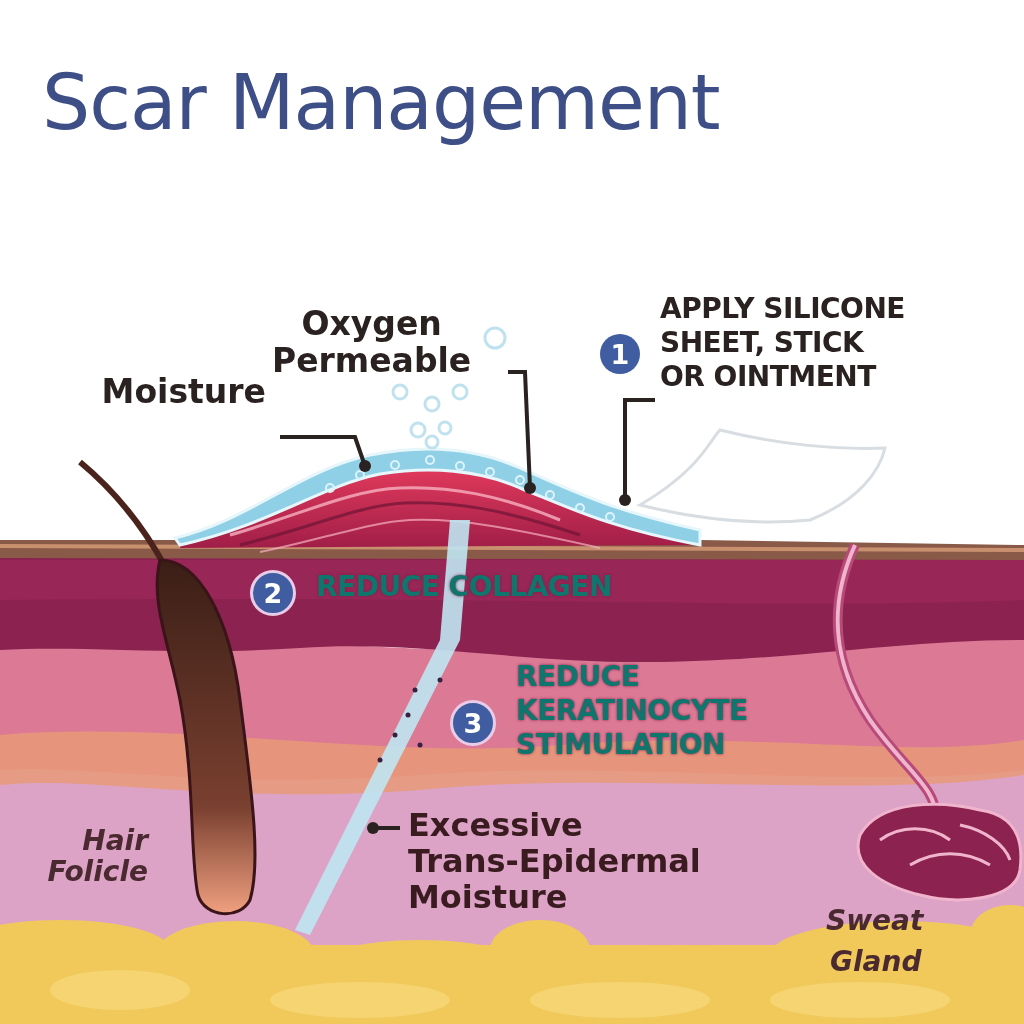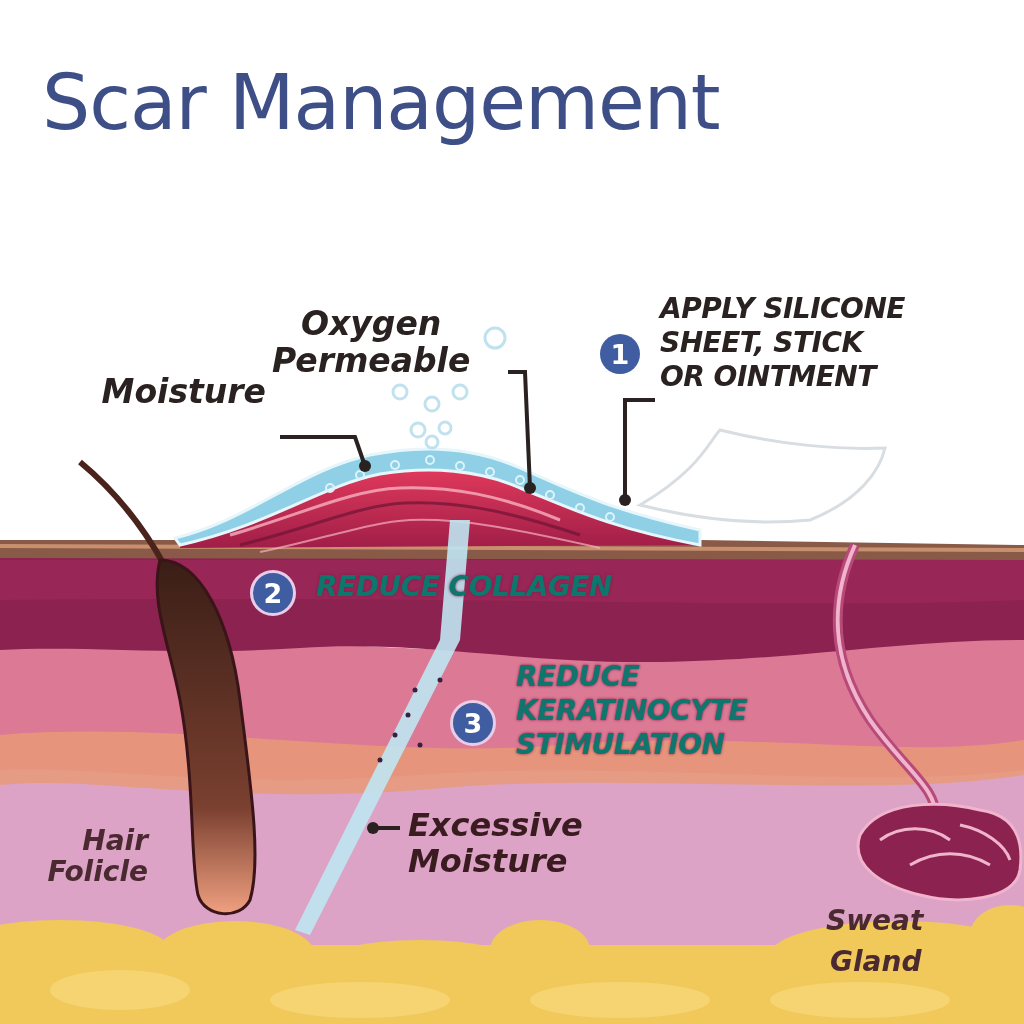--- a/index.html
+++ b/index.html
@@ -1,20 +1,20 @@
 <!DOCTYPE html>
 <html><head>
 <meta charset="utf-8">
 <style>
   html, body { margin: 0; padding: 0; }
   body { width: 1024px; height: 1024px; overflow: hidden; background: #ffffff; position: relative; font-family: "DejaVu Sans", sans-serif; }
   .stage { position: absolute; left: 0; top: 0; width: 1024px; height: 1024px; }
   svg.art { position: absolute; left: 0; top: 0; }
   .title { position: absolute; left: 42px; top: 58px; font-family: "DejaVu Sans", sans-serif; font-size: 76px; color: #3e4e86; letter-spacing: -1px; white-space: nowrap; text-align: right; }
-  .lbl { position: absolute; font-family: "DejaVu Sans", sans-serif; font-weight: bold; color: #2a2220; white-space: nowrap; line-height: 1.12; font-style: italic; }
+  .lbl { position: absolute; font-family: "DejaVu Sans", sans-serif; font-weight: bold; color: #2a2220; white-space: nowrap; line-height: 1.12; }
   .lbl-r { text-align: right; }
   .lbl-c { text-align: center; }
   .caps { font-size: 28px; letter-spacing: -0.5px; line-height: 1.22; color: #2a2220; }
   .white { color: #0f766e; text-shadow: 0 0 3px #7a1f44; }
   .badge { position: absolute; width: 40px; height: 40px; border-radius: 50%; background: #3f5da0; color: #fff; font-weight: bold; font-size: 27px; display: flex; align-items: center; justify-content: center; font-family: "DejaVu Sans", sans-serif; box-sizing: border-box; }
   .badge.ring { border: 3px solid #e9cde8; width: 46px; height: 46px; }
   .ital { font-style: italic; font-size: 28px; color: #4a2a30; line-height: 1.1; }
 </style>
 </head>
 <body>
@@ -153,20 +153,21 @@
 
   <div class="badge ring" style="left:450px; top:700px;">3</div>
   <div class="lbl caps white" style="left:516px; top:660px;">
     <div>REDUCE</div>
     <div>KERATINOCYTE</div>
     <div>STIMULATION</div>
   </div>
 
   <div class="lbl" style="left:408px; top:808px; font-size:32px; color:#3a1c20;">
     <div>Excessive</div>
+    <div>Trans-Epidermal</div>
     <div>Moisture</div>
   </div>
 
   <div class="lbl lbl-r ital" style="left:40px; top:826px; width:108px;">
     <div>Hair</div>
     <div>Folicle</div>
   </div>
 
   <div class="lbl ital" style="left:826px; top:906px;">
     <div>Sweat</div>

